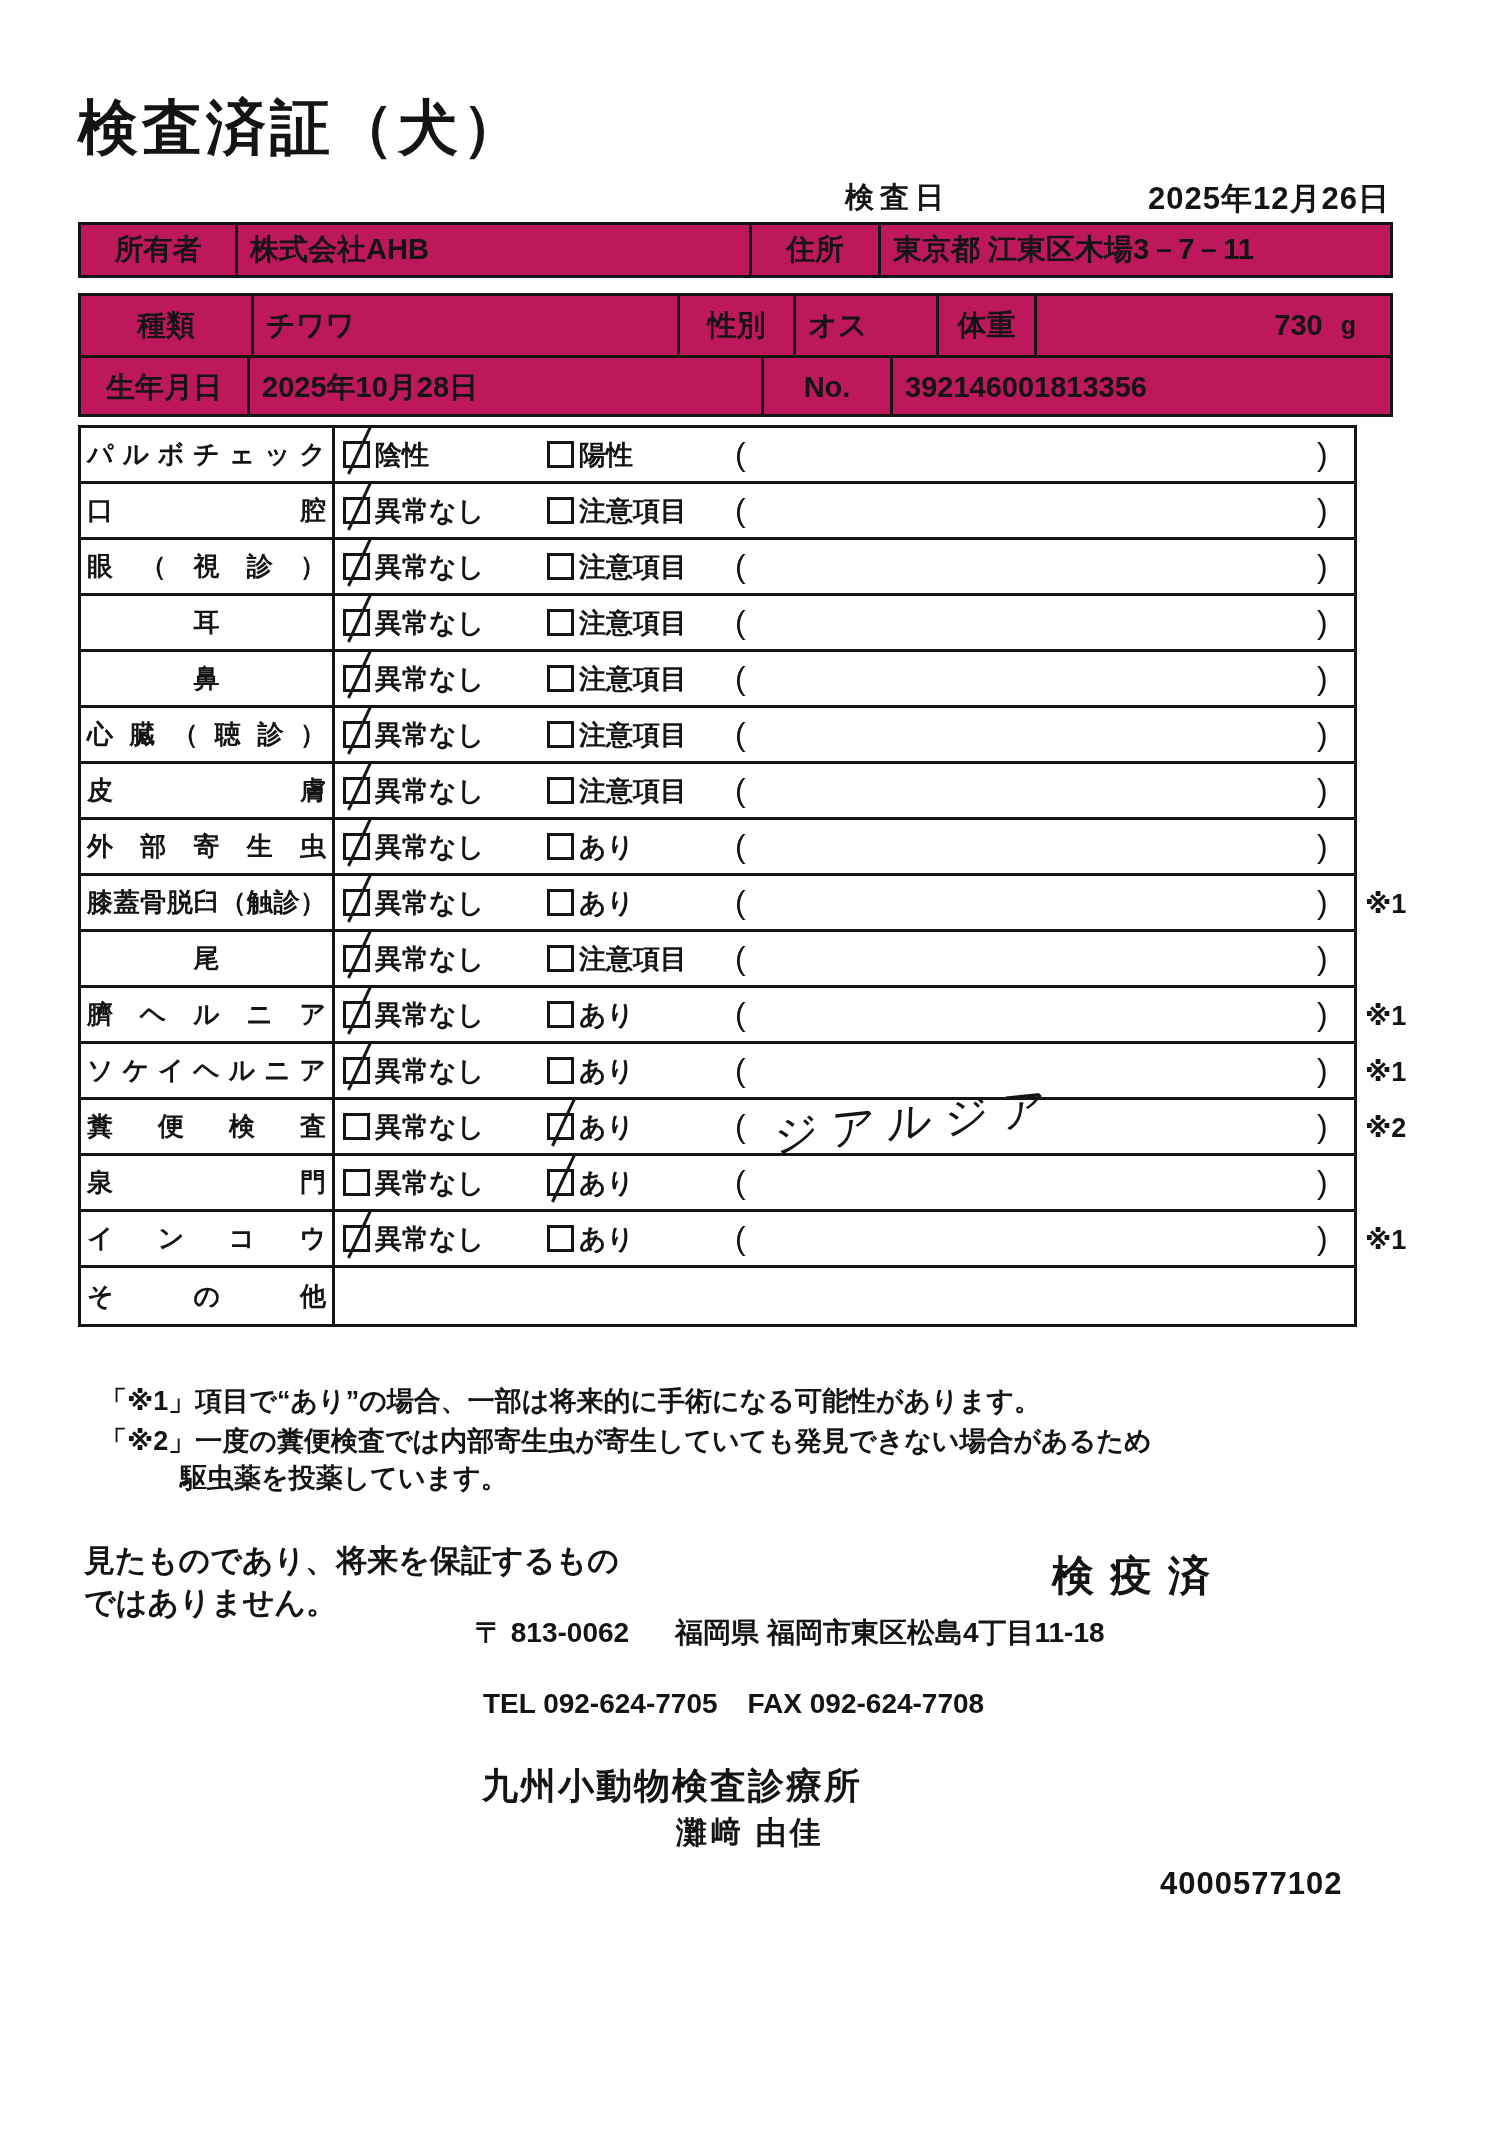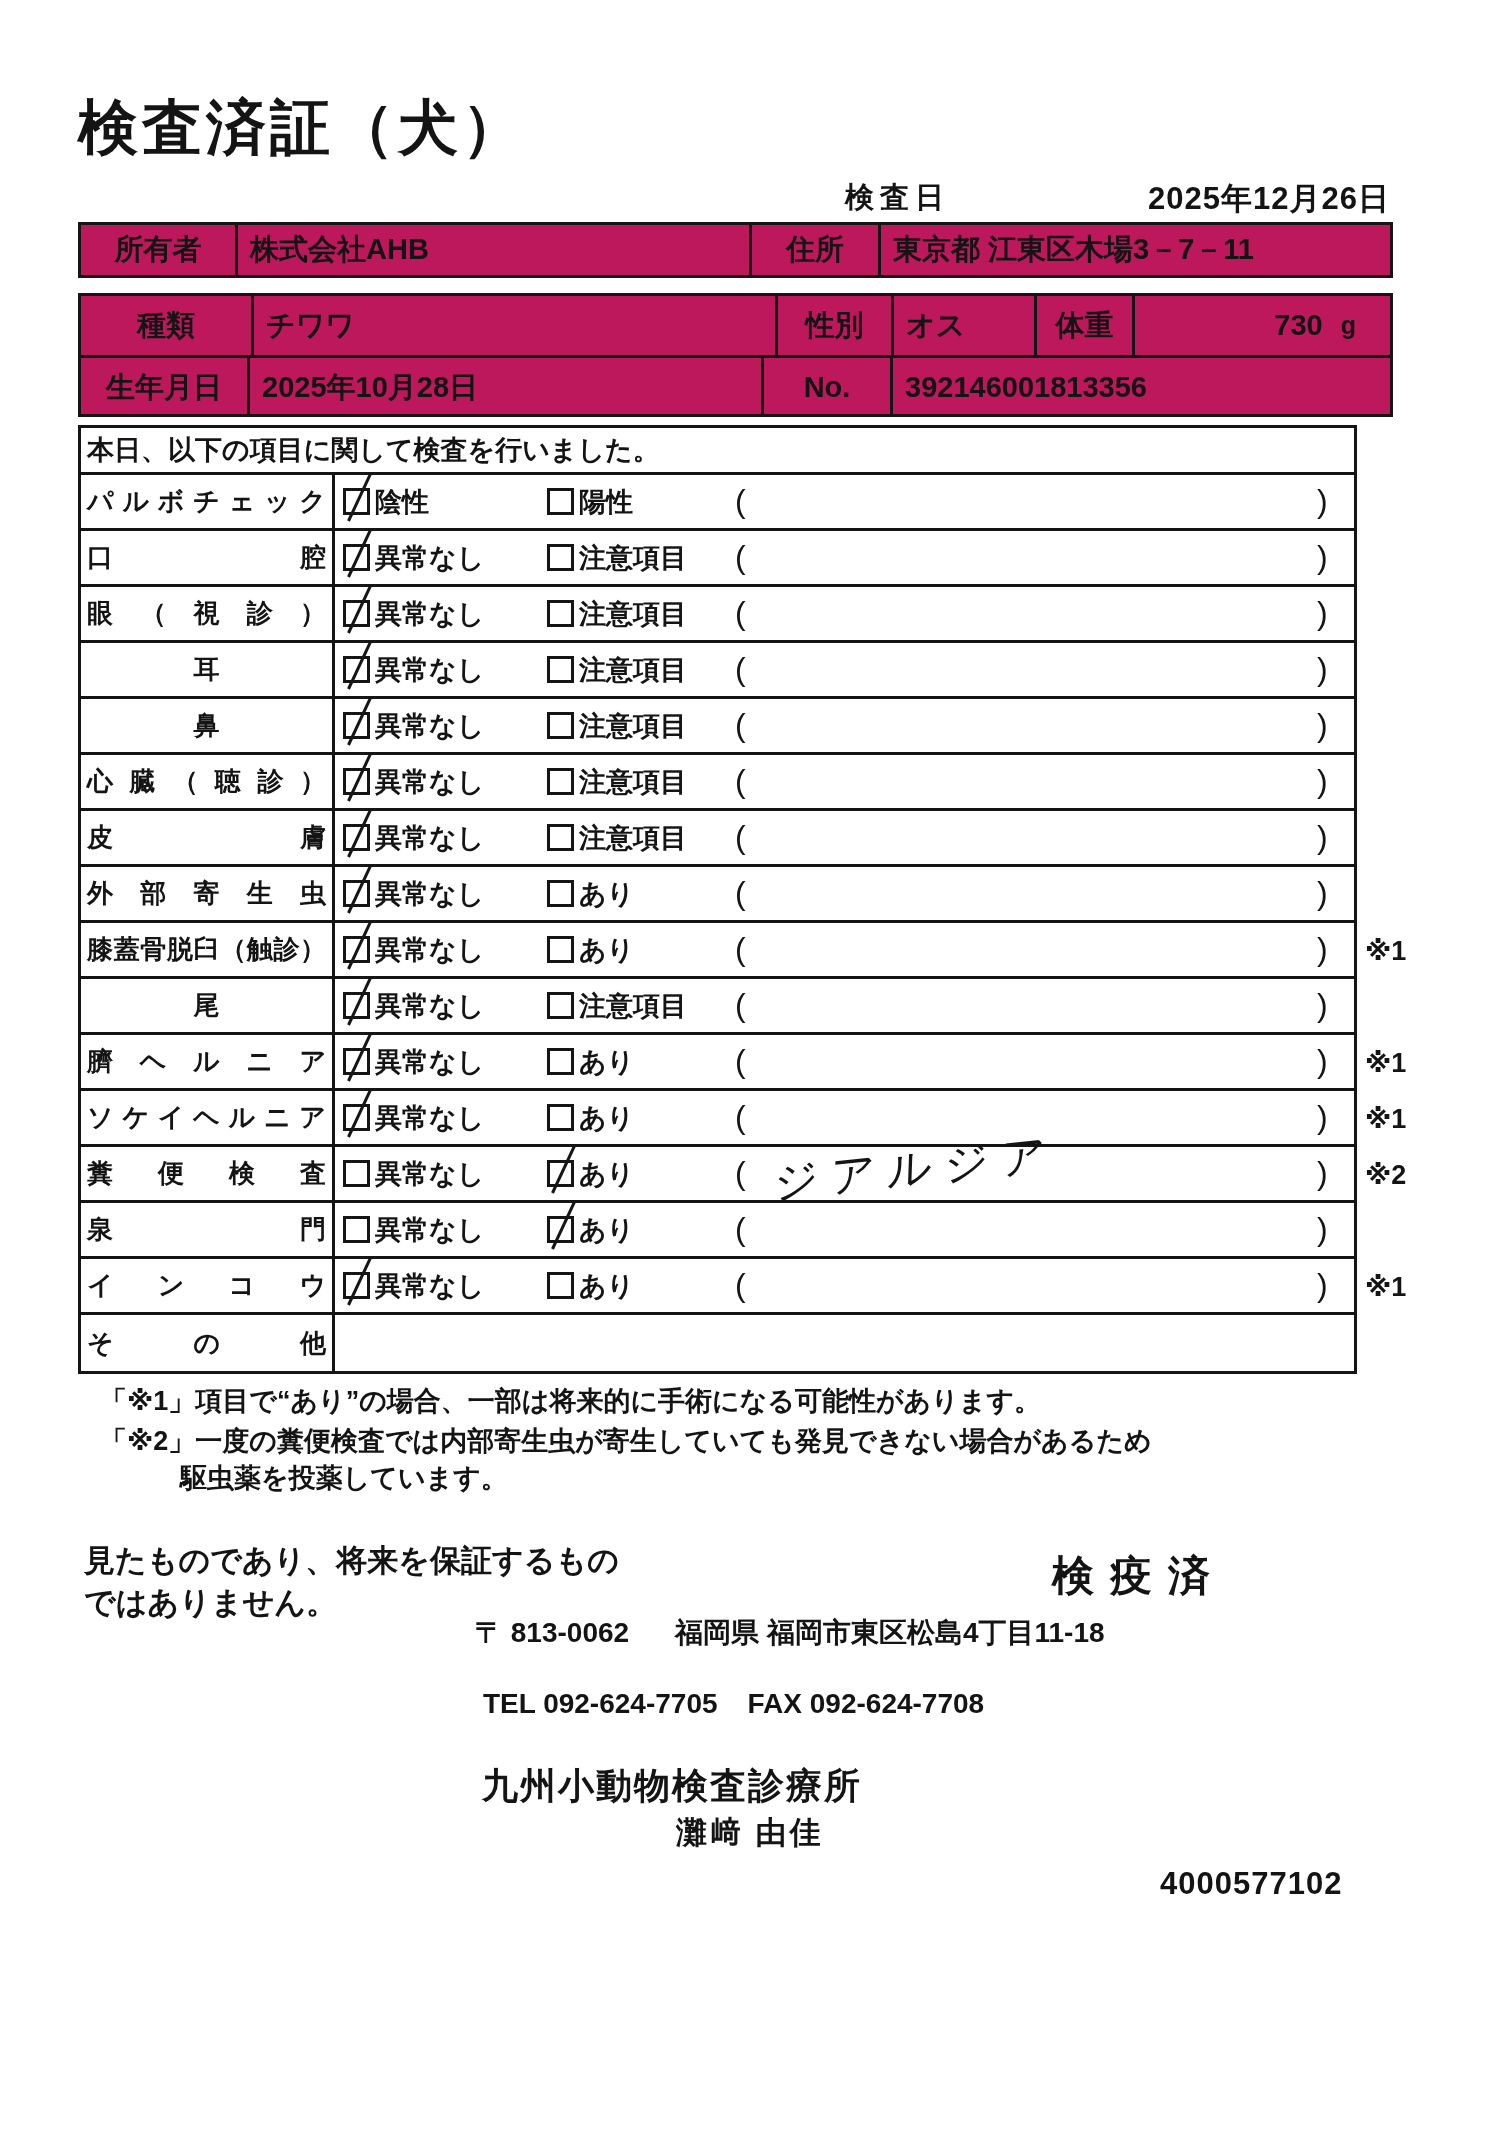--- a/index.html
+++ b/index.html
@@ -73,39 +73,38 @@
       <div class="cell lab" style="width:154px;">所有者</div>
       <div class="cell val" style="width:514px;">株式会社AHB</div>
       <div class="cell lab" style="width:129px;">住所</div>
       <div class="cell val" style="flex:1;">東京都 江東区木場3－7－11</div>
     </div>
   </div>
 
   <div class="t t2" style="left:78px;top:293px;width:1315px;height:124px;">
     <div class="trow">
       <div class="cell lab" style="width:170px;">種類</div>
-      <div class="cell val" style="width:524px;">チワワ</div>
+      <div class="cell val" style="width:426px;">チワワ</div>
       <div class="cell lab" style="width:116px;">性別</div>
       <div class="cell val" style="width:143px;">オス</div>
       <div class="cell lab" style="width:98px;">体重</div>
       <div class="cell num" style="flex:1;">
         <span>730</span>
         <span class="unit">g</span>
       </div>
     </div>
     <div class="trow">
       <div class="cell lab" style="width:166px;">生年月日</div>
       <div class="cell val" style="width:514px;">2025年10月28日</div>
       <div class="cell lab" style="width:129px;">No.</div>
       <div class="cell val" style="flex:1;">392146001813356</div>
     </div>
   </div>
 
   <div class="cl">
-    <div class="cl-intro">本日、以下の項目に関して検査を行いました。</div>
     <div>
         <div class="cl-row">
           <div class="cl-label justify">
             <span>パ</span>
             <span>ル</span>
             <span>ボ</span>
             <span>チ</span>
             <span>ェ</span>
             <span>ッ</span>
             <span>ク</span>

